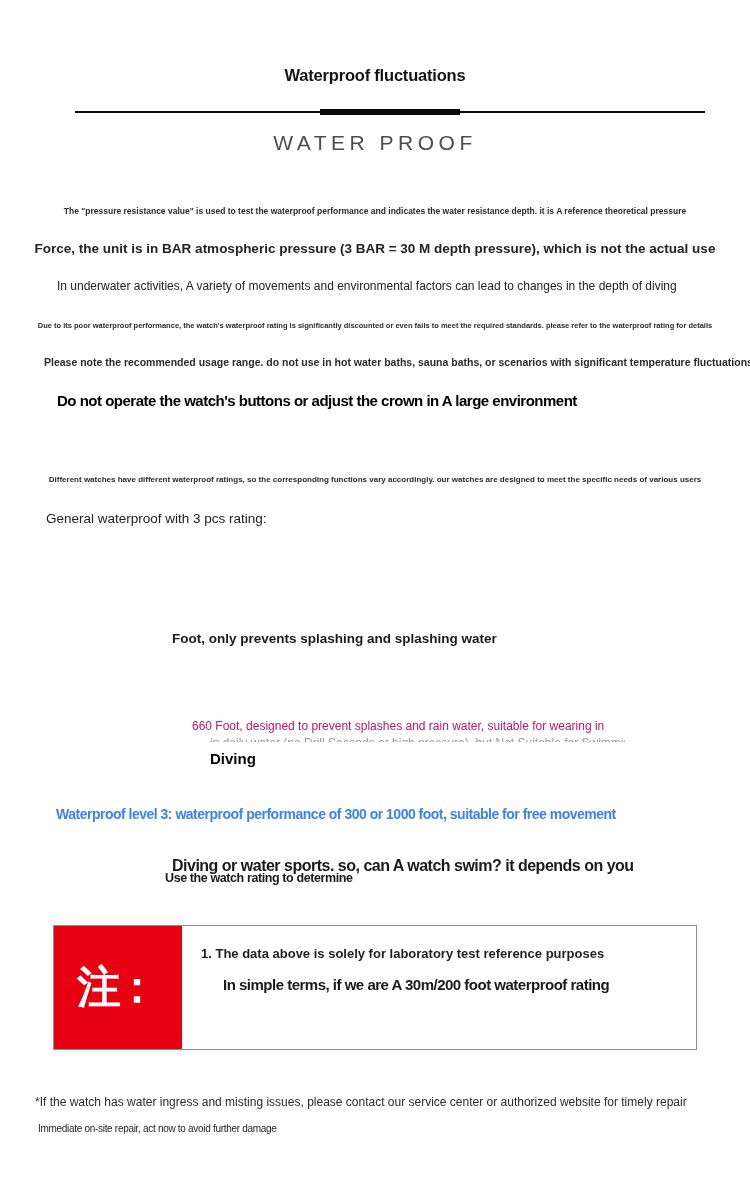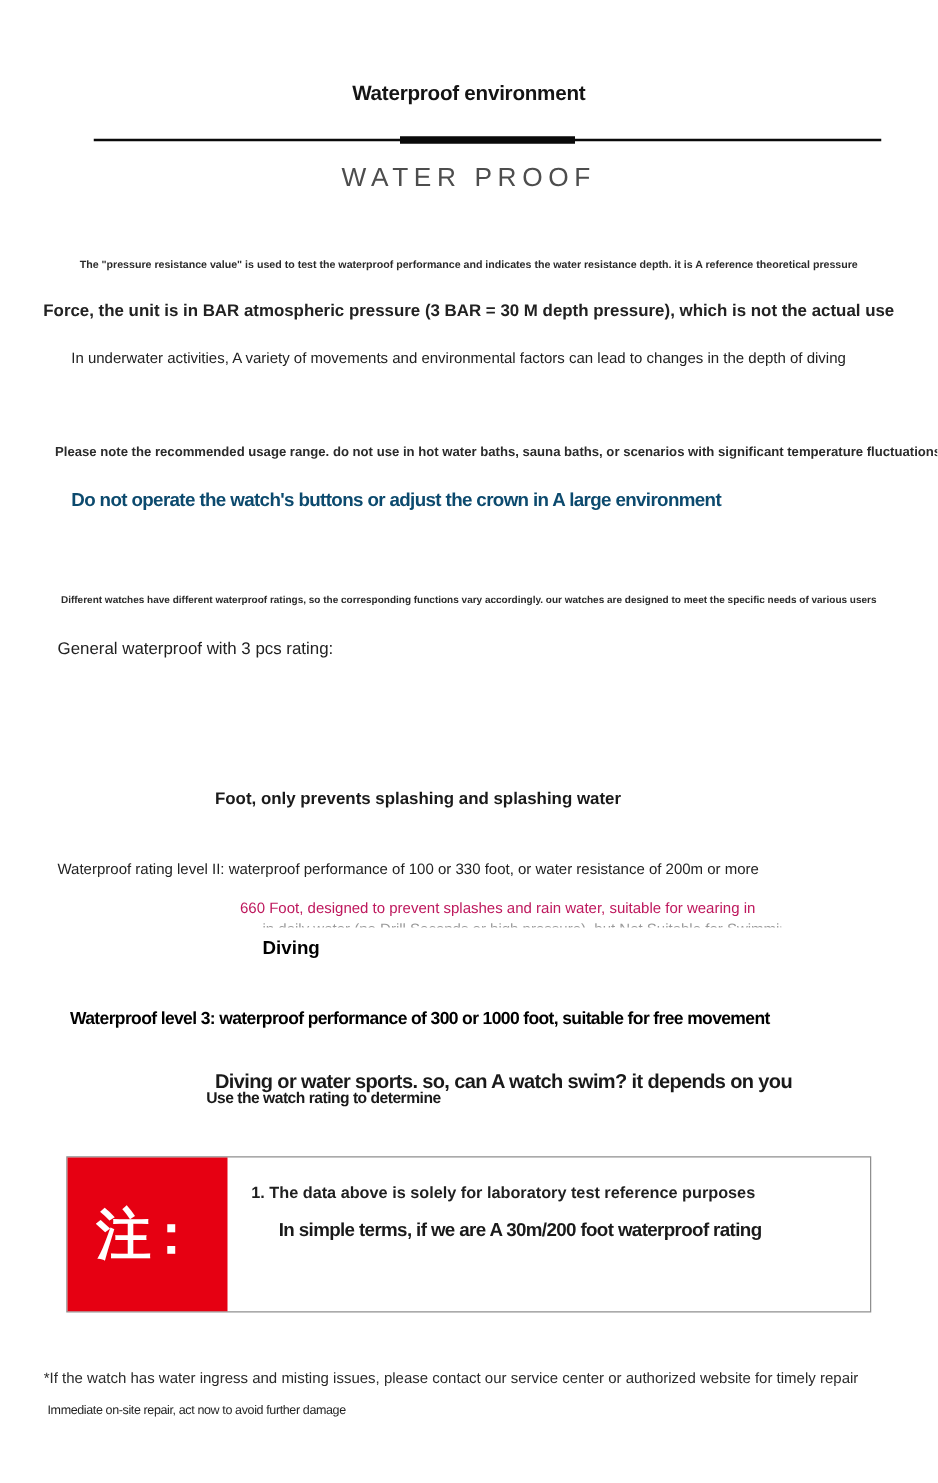--- a/index.html
+++ b/index.html
@@ -20,69 +20,69 @@
   .divider .thin{position:absolute;top:2px;left:0;width:100%;height:2px;background:#0a0a0a;}
   .divider .thick{position:absolute;top:0;left:50%;transform:translateX(-50%);width:140px;height:6px;background:#0a0a0a;}
 
   .subtitle{top:130px;font-size:21px;font-weight:300;color:#4d4d4d;letter-spacing:4.5px;}
 
   .p1{top:206px;font-size:8.5px;font-weight:600;color:#2b2b2b;}
   .p2{top:241px;font-size:13.5px;color:#222;font-weight:bold;}
   .p3{top:279px;left:57px;font-size:12px;color:#222;}
   .p4{top:321px;font-size:7.5px;font-weight:600;color:#2b2b2b;}
   .p5{top:356px;left:44px;font-size:10.5px;font-weight:600;color:#2b2b2b;}
-  .p6{top:392px;left:57px;font-size:15px;font-weight:bold;color:#0c4a6e;letter-spacing:-0.5px;}
+  .p6{top:392px;left:57px;font-size:15px;font-weight:bold;color:#000000;letter-spacing:-0.5px;}
   .p7{top:475px;font-size:8px;font-weight:600;color:#2b2b2b;}
   .p8{top:511px;left:46px;font-size:13.5px;color:#222;}
 
   .p9{top:600px;left:46px;font-size:13px;color:#222;}
   .p10{top:631px;left:172px;font-size:13.5px;font-weight:bold;color:#1a1a1a;}
   .p11{top:688px;left:46px;font-size:12px;color:#222;}
   .p12{top:719px;left:192px;font-size:12px;color:#be185d;}
   .clipped{top:737px;left:210px;width:415px;height:5px;overflow:hidden;font-size:12px;color:#555;opacity:0.6;line-height:1;}
   .p-diving{top:750px;left:210px;font-size:15px;font-weight:bold;color:#000000;}
-  .p13{top:806px;left:56px;font-size:14px;font-weight:bold;color:#000000;letter-spacing:-0.5px;}
+  .p13{top:806px;left:56px;font-size:14px;font-weight:bold;color:#3b82f6;letter-spacing:-0.5px;}
   .p14{top:836px;left:172px;font-size:16px;font-weight:bold;color:#1a1a1a;letter-spacing:-0.5px;margin-top:20px;}
   .p15{top:871px;left:165px;font-size:12.5px;font-weight:bold;color:#1a1a1a;letter-spacing:-0.4px;}
 
   .note-box{position:absolute;top:925px;left:53px;width:644px;height:125px;border:1px solid #8f8f8f;box-sizing:border-box;background:#fff;}
   .note-accent{position:absolute;top:0;left:0;width:128px;height:100%;background:#e60012;display:flex;align-items:center;justify-content:center;}
   .note-label{color:#ffffff;font-size:44px;font-weight:bold;font-family:"DejaVu Sans",sans-serif;letter-spacing:-6px;padding-right:6px;}
   .n1{top:20px;left:147px;font-size:13px;font-weight:bold;color:#1f1f1f;}
   .n2{top:50px;left:169px;font-size:15px;font-weight:bold;color:#1a1a1a;letter-spacing:-0.5px;}
   .n3{top:83px;left:177px;font-size:15px;font-weight:bold;color:#1a1a1a;letter-spacing:-0.6px;}
   .note-box .line{position:absolute;}
 
   .f1{top:1095px;left:35px;font-size:12px;color:#2b2b2b;}
   .f2{top:1123px;left:38px;font-size:10px;font-weight:normal;color:#1f1f1f;letter-spacing:-0.3px;}
 </style>
 </head>
 <body>
 
 <div id="canvas">
 
-  <div class="line center title">Waterproof environment</div>
+  <div class="line center title">Waterproof fluctuations</div>
 
   <div class="divider">
     <div class="thin"></div>
     <div class="thick"></div>
   </div>
 
   <div class="line center subtitle">WATER PROOF</div>
 
   <div class="line center p1">The "pressure resistance value" is used to test the waterproof performance and indicates the water resistance depth. it is A reference theoretical pressure</div>
   <div class="line center p2">Force, the unit is in BAR atmospheric pressure (3 BAR = 30 M depth pressure), which is not the actual use</div>
   <div class="line p3">In underwater activities, A variety of movements and environmental factors can lead to changes in the depth of diving</div>
+  <div class="line center p4">Due to its poor waterproof performance, the watch's waterproof rating is significantly discounted or even fails to meet the required standards. please refer to the waterproof rating for details</div>
   <div class="line p5">Please note the recommended usage range. do not use in hot water baths, sauna baths, or scenarios with significant temperature fluctuations</div>
   <div class="line p6">Do not operate the watch's buttons or adjust the crown in A large environment</div>
   <div class="line center p7">Different watches have different waterproof ratings, so the corresponding functions vary accordingly. our watches are designed to meet the specific needs of various users</div>
   <div class="line p8">General waterproof with 3 pcs rating:</div>
 
   <div class="line p10">Foot, only prevents splashing and splashing water</div>
-  <div class="line p11">Waterproof rating level II: waterproof performance of 100 or 330 foot, or water resistance of 200m or more</div>
   <div class="line p12">660 Foot, designed to prevent splashes and rain water, suitable for wearing in</div>
   <div class="line clipped">in daily water (no Drill Seconds or high pressure), but Not Suitable for Swimming, Bathing, Hot Springs</div>
   <div class="line p-diving">Diving</div>
   <div class="line p13">Waterproof level 3: waterproof performance of 300 or 1000 foot, suitable for free movement</div>
   <div class="line p14">Diving or water sports. so, can A watch swim? it depends on you</div>
   <div class="line p15">Use the watch rating to determine</div>
 
   <div class="note-box">
     <div class="note-accent" style="background-color: rgb(230, 0, 18);">
       <span class="note-label">注：</span>

